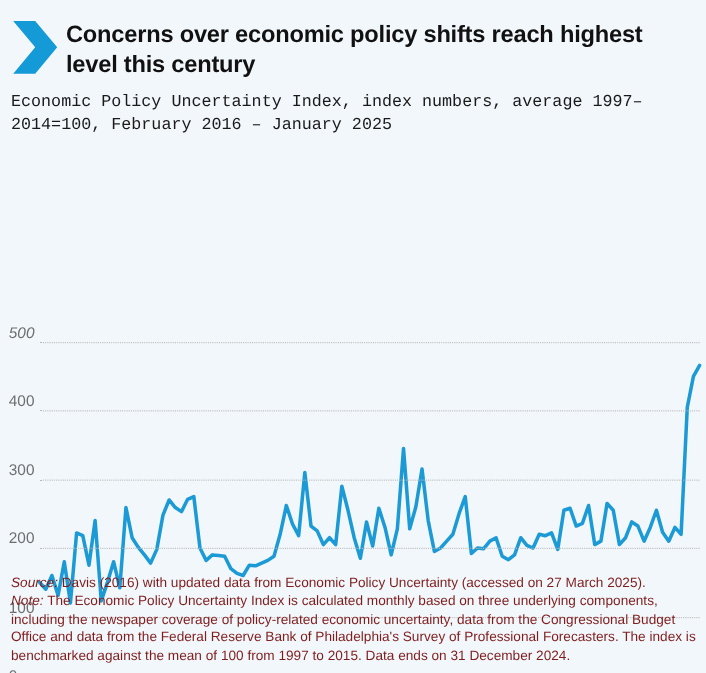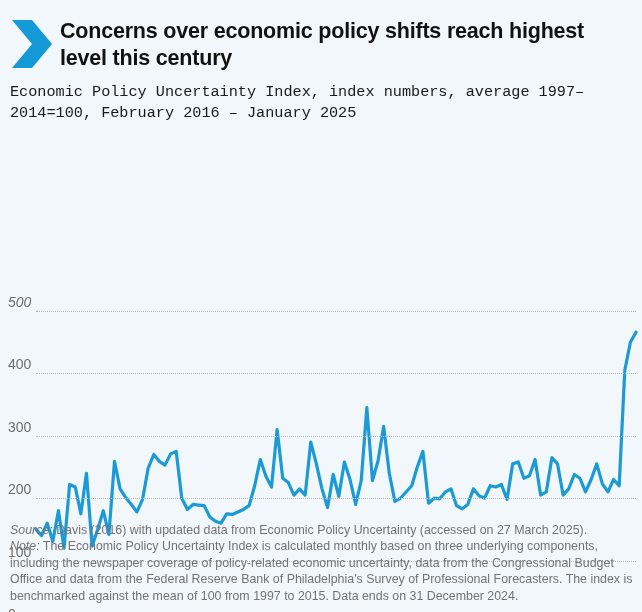--- a/index.html
+++ b/index.html
@@ -6,21 +6,21 @@
   body{
     width:642px;height:612px;
     background:#f2f7fb;
     font-family:"Liberation Sans", sans-serif;
     color:#1a1a1a;
     overflow:hidden;
   }
   .page{position:relative;width:642px;height:612px;box-sizing:border-box;}
 
   
-  .header{display:flex;align-items:center;padding:14px 18px 0 10px;}
+  .header{display:flex;align-items:flex-start;padding:14px 18px 0 10px;}
   .chevron{flex:0 0 auto;width:44px;height:54px;margin-right:6px;margin-top:2px;}
   .title{
     font-size:21.5px;line-height:27px;font-weight:bold;color:#111;
     letter-spacing:-0.2px;margin-top:4px;
   }
   .subtitle{
     padding:10px 32px 0 10px;
     font-size:15.2px;line-height:21px;color:#1a1a1a;font-family:Liberation Mono, monospace;
   }
 
@@ -30,21 +30,21 @@
   .gridline{position:absolute;left:0;right:0;height:0;border-top:1px dotted #b9b9b9;}
   .ylabel{
     position:absolute;left:8px;font-size:14px;color:#6e6e6e;
     transform:translateY(-50%);
   }
   svg.series{position:absolute;left:0;top:0;width:100%;height:100%;overflow:visible;}
 
   
   .footer{
     position:absolute;left:10px;right:8px;bottom:8px;
-    font-size:12.4px;line-height:16.4px;color:#737373;
+    font-size:12.4px;line-height:16.4px;color:#7f1d1d;
   }
   .footer .lbl{font-style:italic;}
 </style>
 </head>
 <body>
 
 <div class="page">
 
   <div class="header">
     <div class="chevron">

